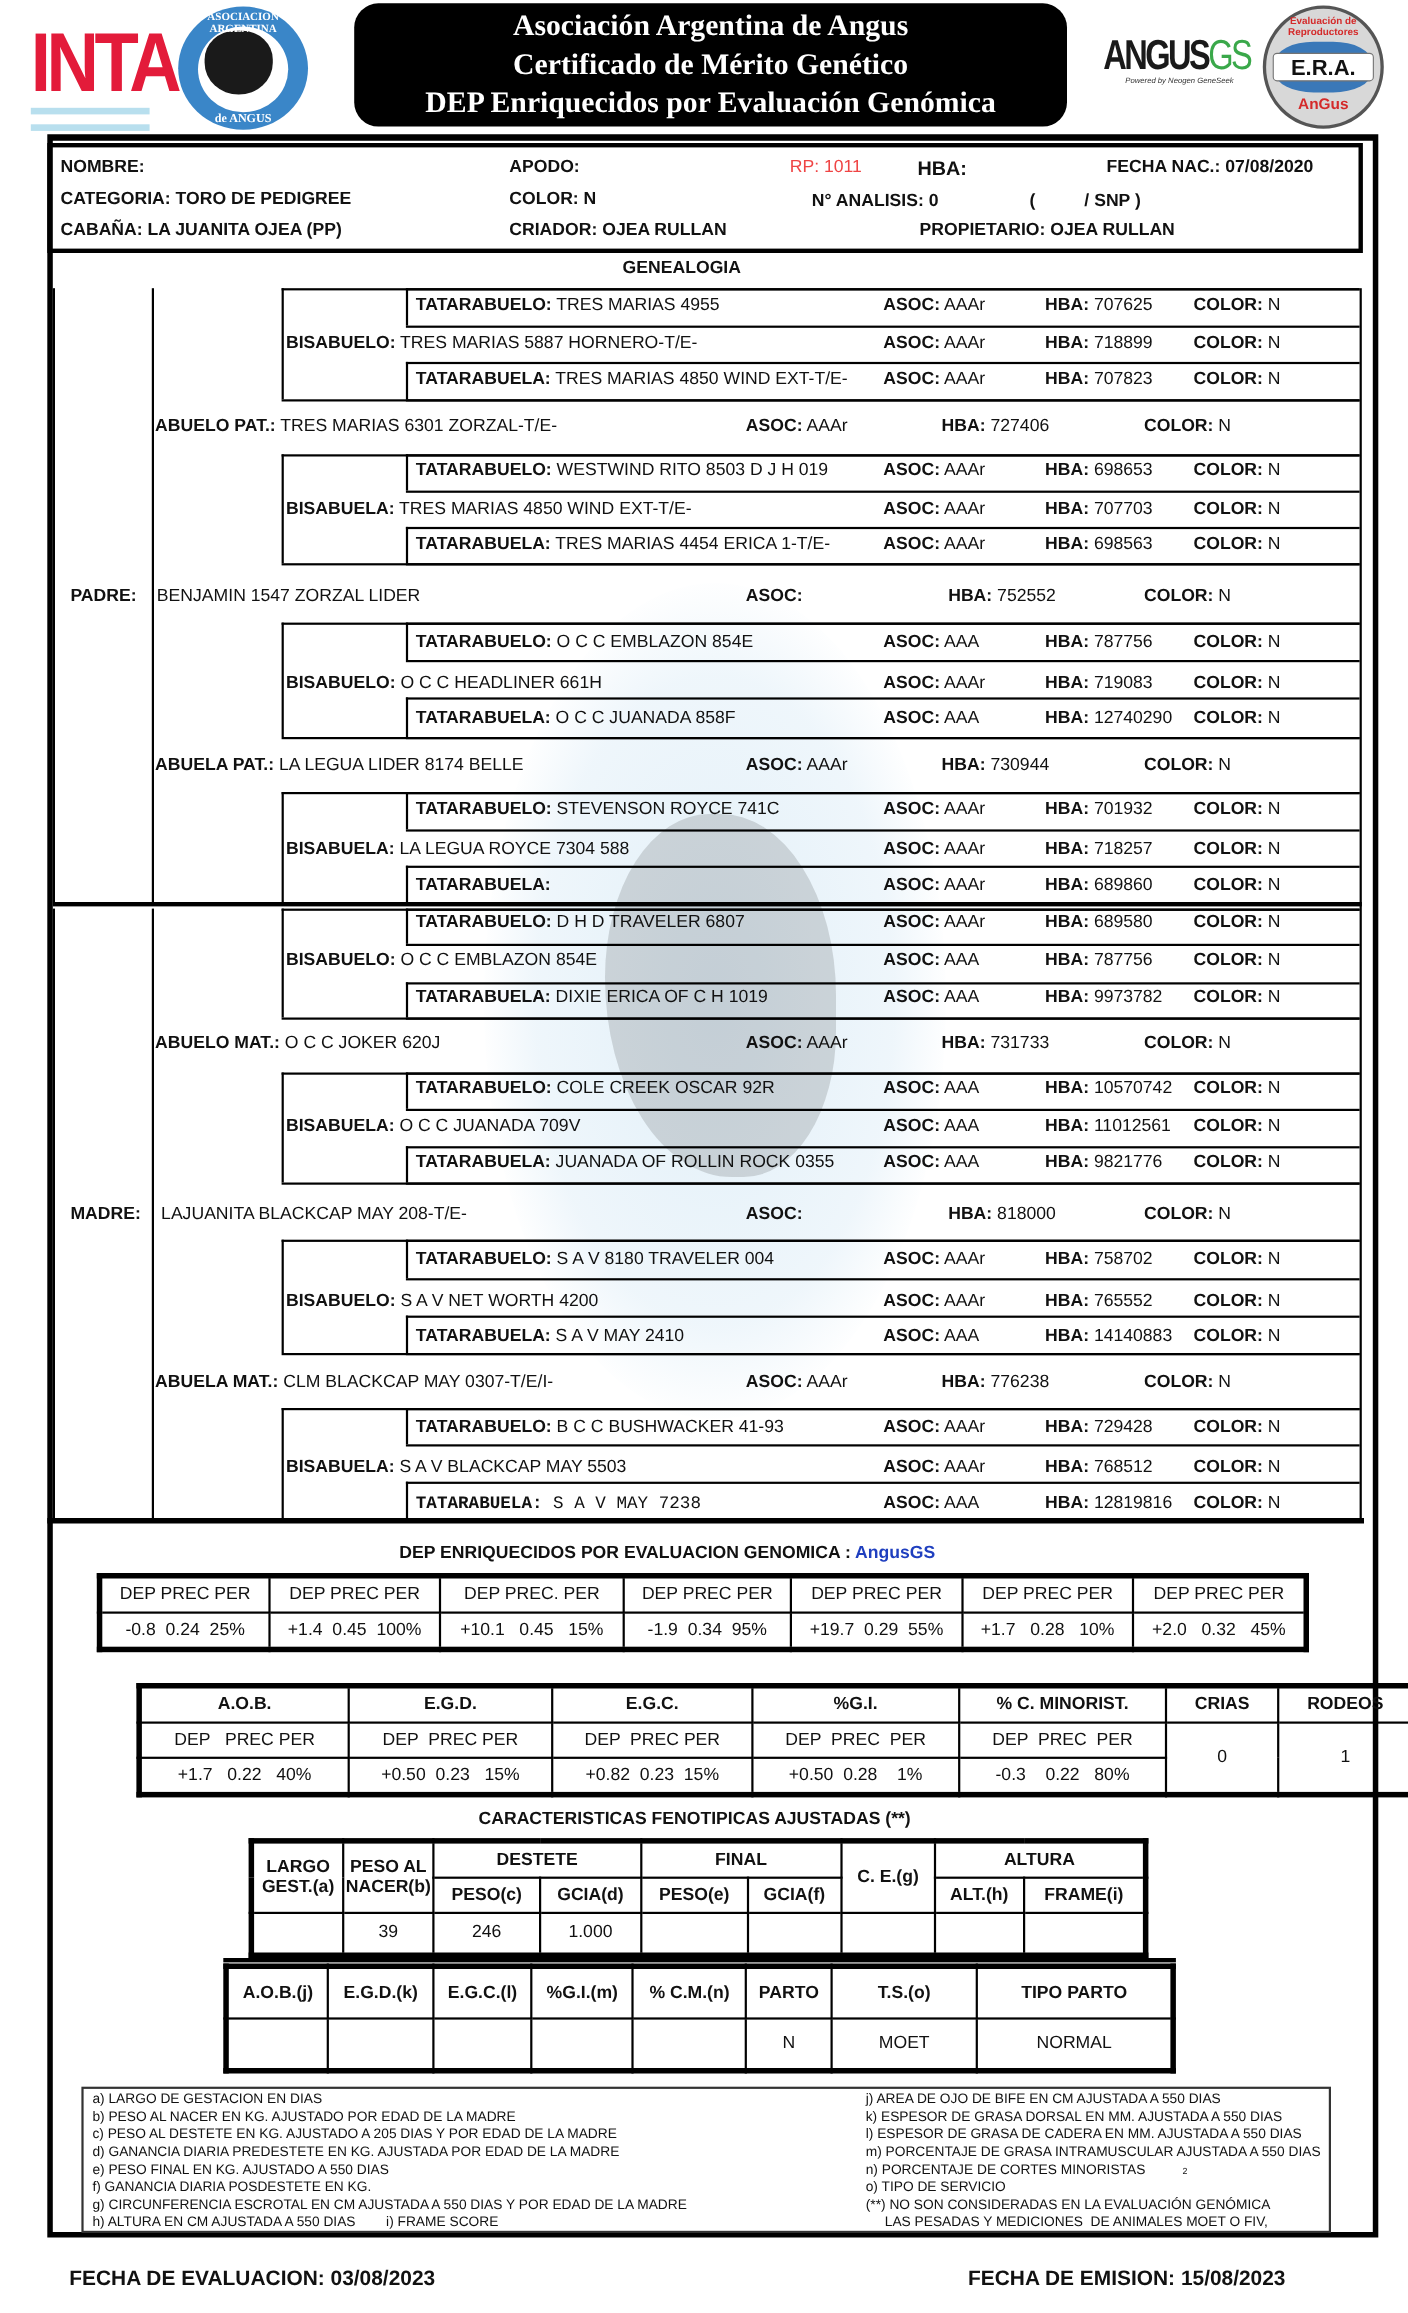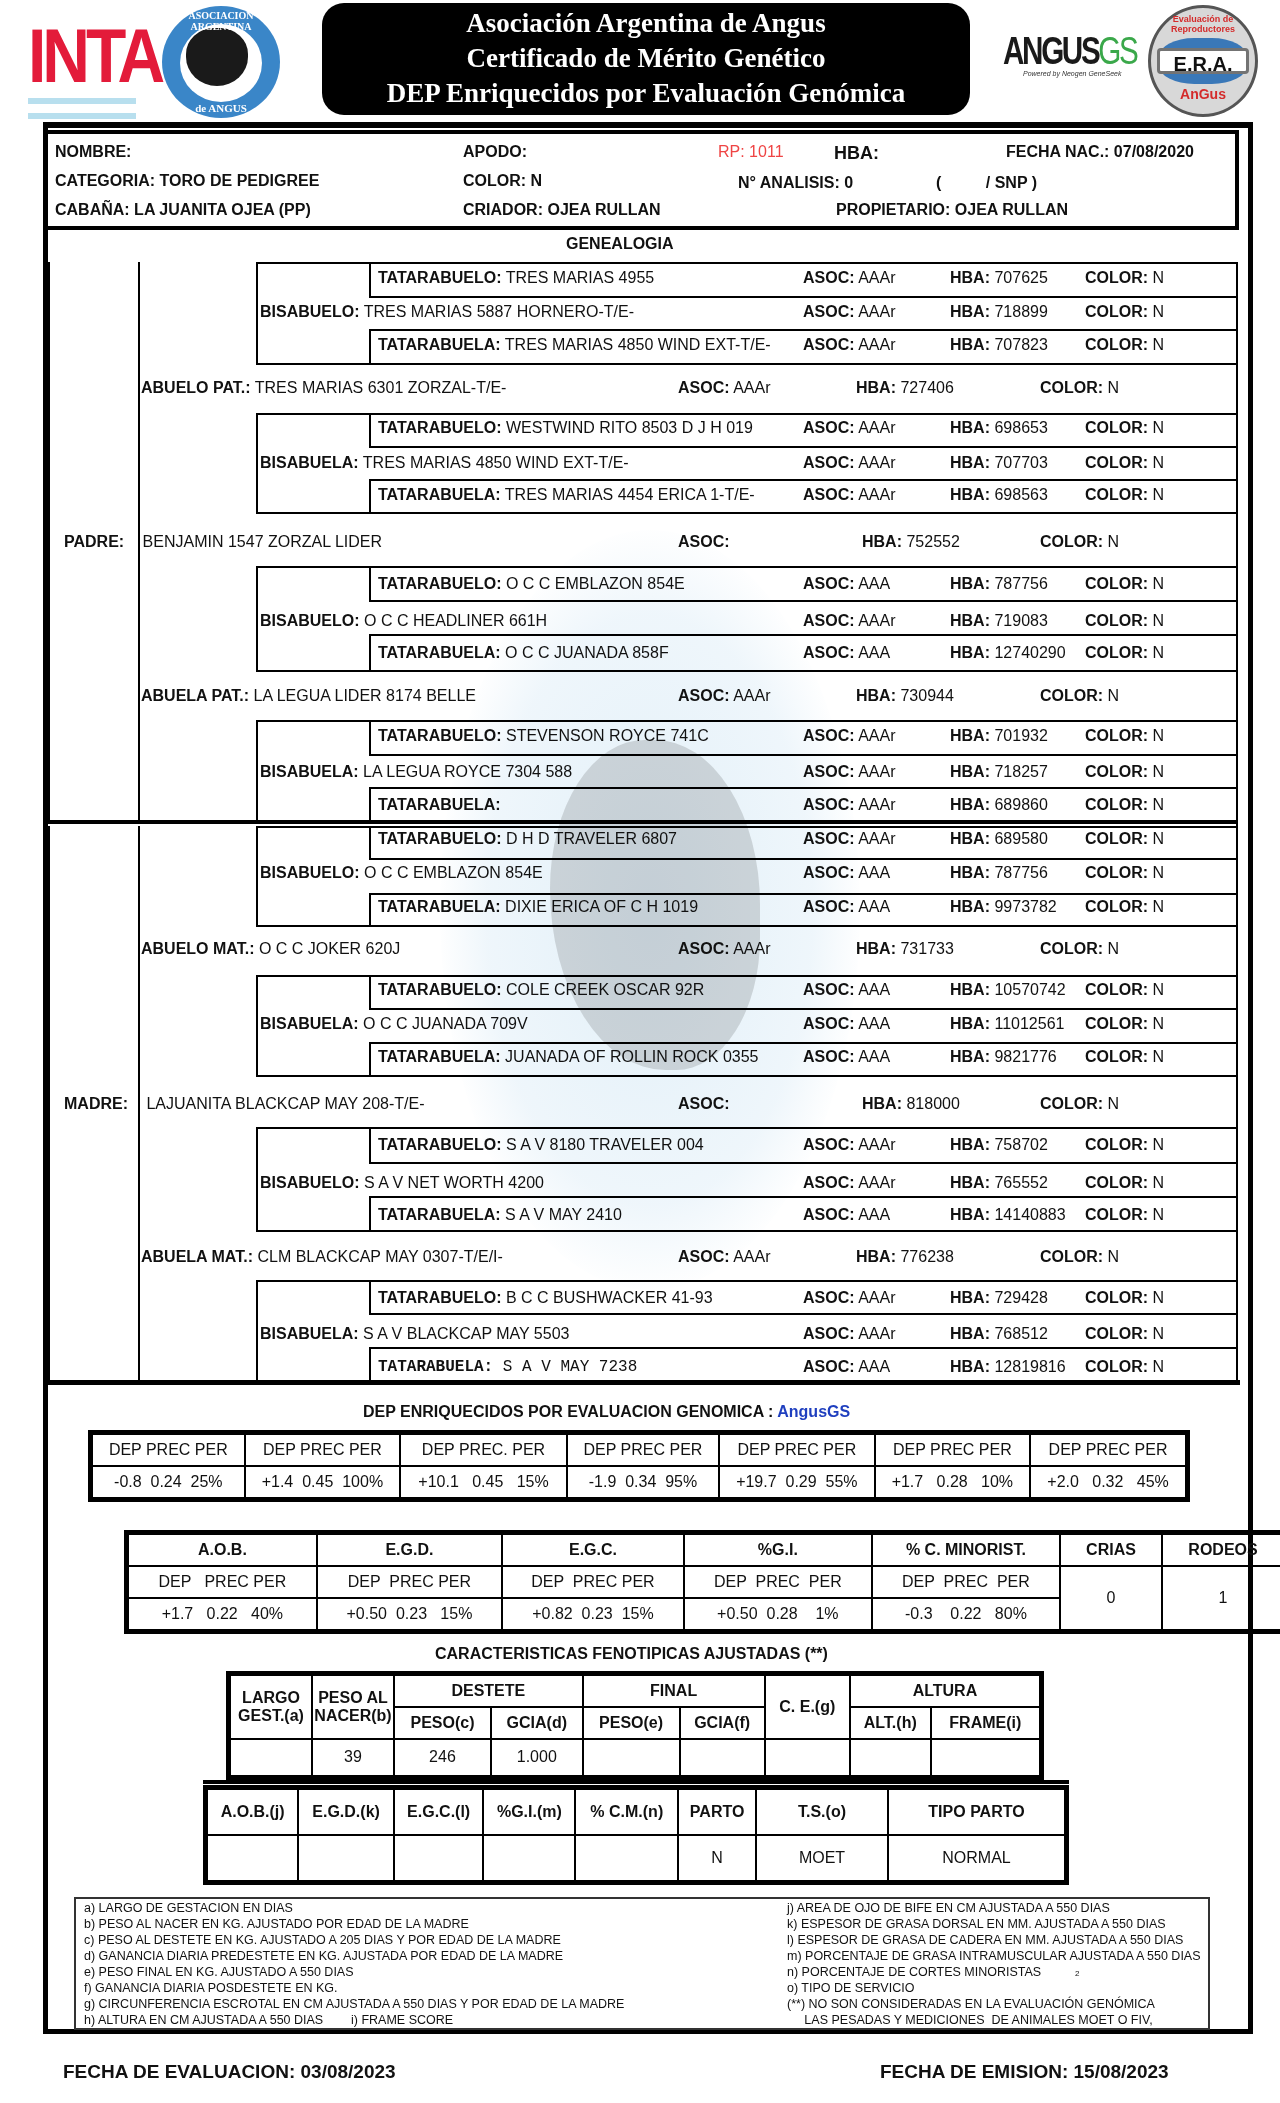--- a/index.html
+++ b/index.html
@@ -19,21 +19,21 @@
   .aaa-logo .t1 { position:absolute; left:0; top:0; width:118px; text-align:center; color:#fff; font-family:"Liberation Serif", serif; font-size:10px; font-weight:bold; top:4px; }
   .aaa-logo .t2 { position:absolute; left:0; width:118px; text-align:center; color:#fff; font-family:"Liberation Serif", serif; font-size:11px; font-weight:bold; top:96px; }
   .title-box { left:322px; top:3px; width:648px; height:112px; background:#000; border-radius:22px;
      color:#fff; text-align:center; font-family:"Liberation Serif", serif; font-weight:bold; font-size:27px; line-height:35px; padding-top:3px; box-sizing:border-box; }
   .angusgs { left:1003px; top:32px; width:120px; height:60px; }
   .angusgs .w1 { font-family:"Liberation Sans", sans-serif; font-weight:bold; font-size:38px; letter-spacing:-3px; color:#1a1a1a; transform:scaleX(0.78); transform-origin:left; display:inline-block; line-height:38px; }
   .angusgs .w2 { color:#3aa84a; font-weight:normal; }
   .angusgs .pw { font-size:7px; color:#333; font-style:italic; margin-left:20px; }
   .era { left:1148px; top:5px; width:110px; height:112px; border-radius:50%; background:#d8d8d8; border:3px solid #555; box-sizing:border-box; }
   .era .ring1 { position:absolute; left:0; top:6px; width:104px; text-align:center; color:#d42a2a; font-size:9px; font-weight:bold; }
-  .era .core { position:absolute; left:6px; top:40px; width:92px; height:26px; background:#fff; border:3px solid #737373; border-radius:4px;
+  .era .core { position:absolute; left:6px; top:40px; width:92px; height:26px; background:#fff; border:1px solid #737373; border-radius:4px;
      font-family:"Liberation Sans", sans-serif; font-weight:bold; font-size:20px; line-height:26px; text-align:center; color:#111; box-sizing:border-box; }
   .era .ring2 { position:absolute; left:0; top:78px; width:104px; text-align:center; color:#d42a2a; font-size:14px; font-weight:bold; }
   .era .blue { position:absolute; left:8px; top:30px; width:88px; height:46px; background:#3a78b8; border-radius:40%; }
 
   .main-frame { left:43px; top:122px; width:1210px; height:1912px; border:5px solid #000; border-top:6px solid #000; box-sizing:border-box; }
   .info-box { left:43px; top:130px; width:1196px; height:100px; border:4px solid #000; box-sizing:border-box; }
   .info { font-size:16px; }
   .info .lbl { font-weight:bold; }
   .rp { color:#ef4444;text-align:right; }
 

